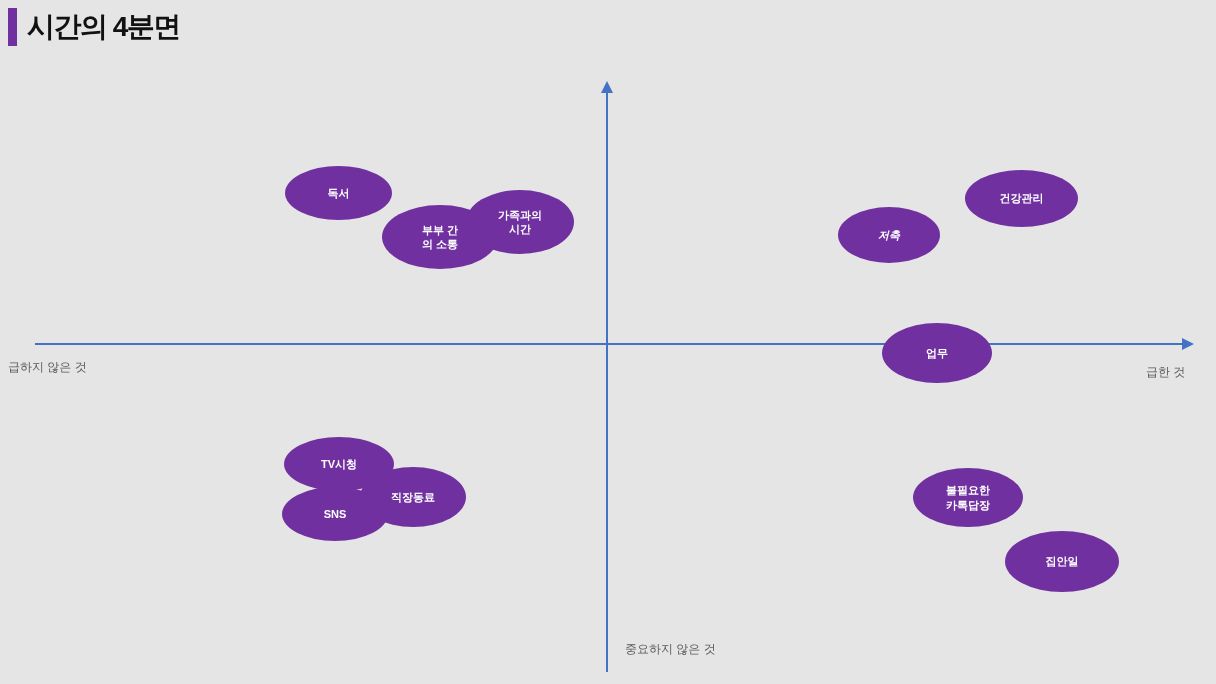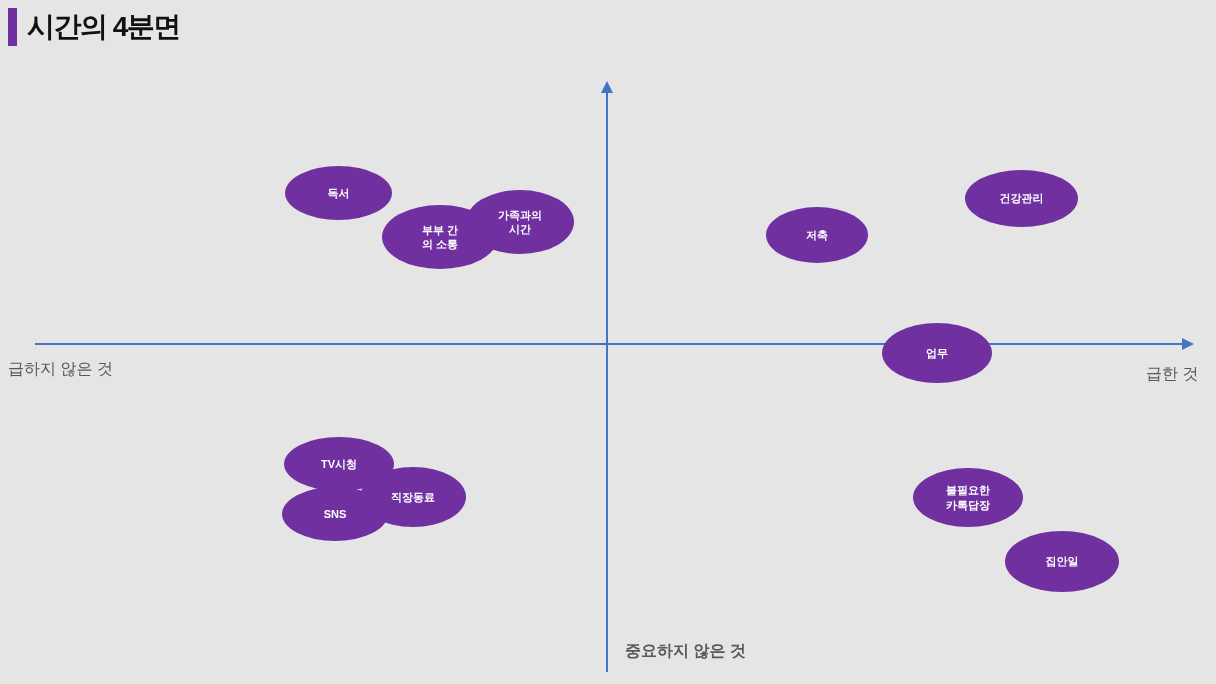--- a/index.html
+++ b/index.html
@@ -45,27 +45,27 @@
   .arrow-right {
     position: absolute;
     left: 1182px; top: 338px;
     width: 0; height: 0;
     border-top: 6px solid transparent;
     border-bottom: 6px solid transparent;
     border-left: 12px solid var(--axis, #4472C4);
   }
   .axis-label {
     position: absolute;
-    font-size: 16px;
+    font-size: 12px;
     color: var(--label, #595959);
     white-space: nowrap;
   }
   .label-left  { left: 8px;    top: 359px; }
   .label-right { left: 1146px; top: 364px; }
-  .label-bottom{ left: 625px;  top: 641px; font-weight: bold; }
+  .label-bottom{ left: 625px;  top: 641px; }
   .bubbles-layer { position: absolute; left: 0; top: 0; width: 100%; height: 100%; }
   .bubble {
     position: absolute;
     border-radius: 50%;
     background: var(--bubble, #7030A0);
     color: #ffffff;
     display: flex;
     align-items: center;
     justify-content: center;
     text-align: center;
@@ -93,21 +93,21 @@
   <div class="axis-label label-left">급하지 않은 것</div>
   <div class="axis-label label-right">급한 것</div>
   <div class="axis-label label-bottom">중요하지 않은 것</div>
 
   <div class="bubbles-layer">
       <div class="bubble" style="left: 285px; top: 166px; width: 107px; height: 54px;">독서</div>
       <div class="bubble" style="left: 382px; top: 205px; width: 116px; height: 64px;">부부 간
 의 소통</div>
       <div class="bubble" style="left: 466px; top: 190px; width: 108px; height: 64px;">가족과의
 시간</div>
-      <div class="bubble" style="left: 766px; top: 207px; width: 102px; height: 56px;">저축</div>
+      <div class="bubble" style="left: 838px; top: 207px; width: 102px; height: 56px; font-style: italic;">저축</div>
       <div class="bubble" style="left: 965px; top: 170px; width: 113px; height: 57px;">건강관리</div>
       <div class="bubble" style="left: 284px; top: 437px; width: 110px; height: 54px;">TV시청</div>
       <div class="bubble" style="left: 882px; top: 323px; width: 110px; height: 60px;">업무</div>
       <div class="bubble" style="left: 282px; top: 487px; width: 106px; height: 54px;">SNS</div>
       <div class="bubble" style="left: 360px; top: 467px; width: 106px; height: 60px;">직장동료</div>
       <div class="bubble" style="left: 913px; top: 468px; width: 110px; height: 59px;">불필요한
 카톡답장</div>
       <div class="bubble" style="left: 1005px; top: 531px; width: 114px; height: 61px;">집안일</div>
     </div>
 

